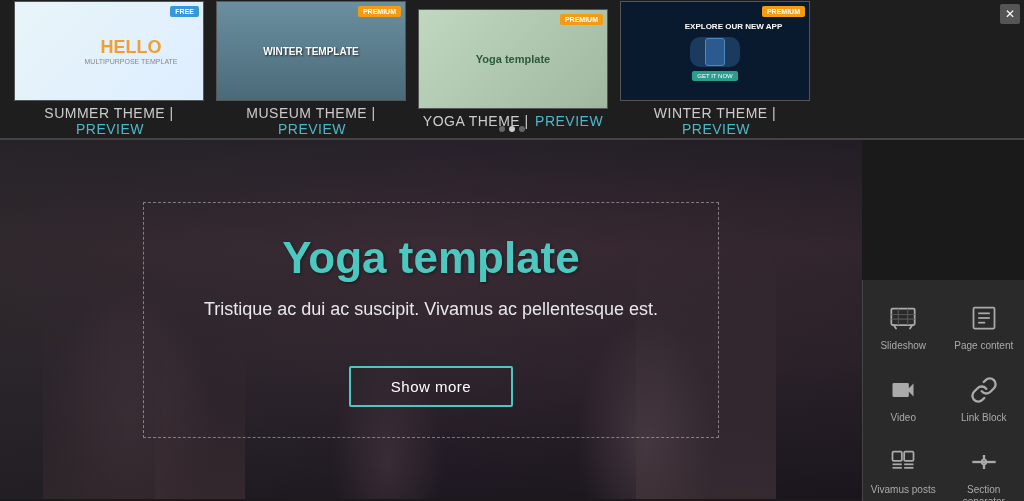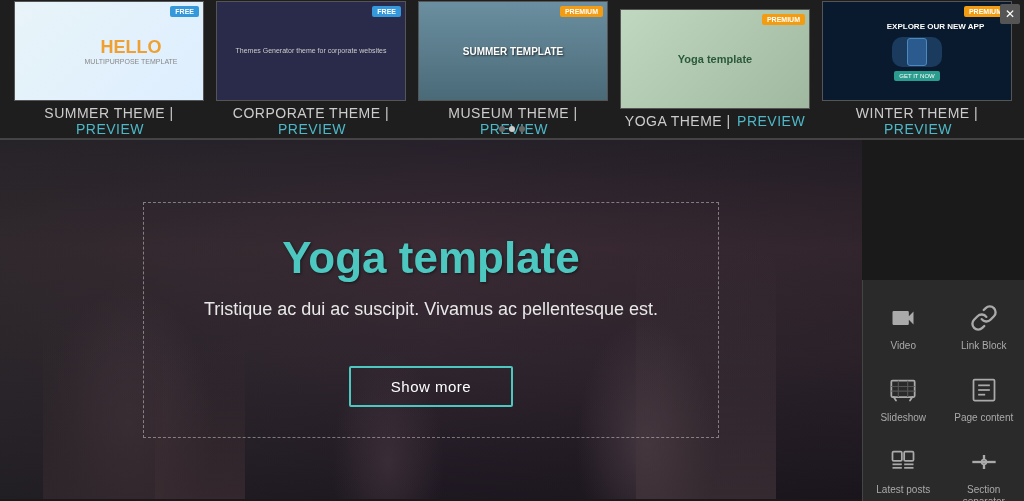--- a/index.html
+++ b/index.html
@@ -201,33 +201,24 @@
     <div class="theme-thumb summer-thumb">
       <div class="hello-text">HELLO</div>
       <div class="sub-text">MULTIPURPOSE TEMPLATE</div>
       <div class="badge badge-free">FREE</div>
     </div>
     <div class="theme-label">
       <span>SUMMER THEME</span> | <a class="preview-link">PREVIEW</a>
     </div>
   </div>
 
-  <div class="theme-item">
-    <div class="theme-thumb corporate-thumb">
-      <div class="corp-text">Themes Generator theme for corporate websites</div>
-      <div class="badge badge-free">FREE</div>
-    </div>
-    <div class="theme-label">
-      <span>CORPORATE THEME</span> | <a class="preview-link">PREVIEW</a>
-    </div>
-  </div>
 
   <div class="theme-item">
     <div class="theme-thumb museum-thumb">
-      <div class="museum-text">SUMMER TEMPLATE</div>
+      <div class="museum-text">WINTER TEMPLATE</div>
       <div class="badge badge-premium">PREMIUM</div>
     </div>
     <div class="theme-label">
       <span>MUSEUM THEME</span> | <a class="preview-link">PREVIEW</a>
     </div>
   </div>
 
   <div class="theme-item">
     <div class="theme-thumb yoga-thumb">
       <div class="yoga-text">Yoga template</div>
@@ -280,73 +271,73 @@
       </div>
     </div>
   </div>
 
   <div id="sidebar">
 
     <div class="sidebar-row">
       <div class="sidebar-half">
         <div class="sidebar-icon">
           <svg width="28" height="28" viewBox="0 0 24 24" xmlns="http://www.w3.org/2000/svg">
-            <path d="M17 10.5V7a1 1 0 0 0-1-1H4a1 1 0 0 0-1 1v10a1 1 0 0 0 1 1h12a1 1 0 0 0 1-1v-3.5l4 4v-11l-4 4z" fill="#aaa"></path>
-          </svg>
-        </div>
-        <div class="sidebar-label">Video</div>
-      </div>
-      <div class="sidebar-half">
-        <div class="sidebar-icon">
-          <svg width="28" height="28" viewBox="0 0 24 24" xmlns="http://www.w3.org/2000/svg">
-            <path d="M10 13a5 5 0 0 0 7.54.54l3-3a5 5 0 0 0-7.07-7.07l-1.72 1.71" stroke="#aaa" stroke-width="2" fill="none" stroke-linecap="round"></path>
-            <path d="M14 11a5 5 0 0 0-7.54-.54l-3 3a5 5 0 0 0 7.07 7.07l1.71-1.71" stroke="#aaa" stroke-width="2" fill="none" stroke-linecap="round"></path>
-          </svg>
-        </div>
-        <div class="sidebar-label">Link Block</div>
-      </div>
-    </div>
-
-    <div class="sidebar-row">
-      <div class="sidebar-half">
-        <div class="sidebar-icon">
-          <svg width="28" height="28" viewBox="0 0 24 24" xmlns="http://www.w3.org/2000/svg">
             <rect x="2" y="4" width="20" height="14" rx="1" stroke="#aaa" stroke-width="1.5" fill="none"></rect>
             <path d="M8 4v14M16 4v14M2 9h20M2 13h20" stroke="#555" stroke-width="1"></path>
             <path d="M4 18l2 3M20 18l-2 3" stroke="#aaa" stroke-width="1.5" stroke-linecap="round"></path>
           </svg>
         </div>
         <div class="sidebar-label">Slideshow</div>
       </div>
       <div class="sidebar-half">
         <div class="sidebar-icon">
           <svg width="28" height="28" viewBox="0 0 24 24" xmlns="http://www.w3.org/2000/svg">
             <rect x="3" y="3" width="18" height="18" rx="1" stroke="#aaa" stroke-width="1.5" fill="none"></rect>
             <line x1="7" y1="8" x2="17" y2="8" stroke="#aaa" stroke-width="1.5"></line>
             <line x1="7" y1="12" x2="17" y2="12" stroke="#aaa" stroke-width="1.5"></line>
             <line x1="7" y1="16" x2="13" y2="16" stroke="#aaa" stroke-width="1.5"></line>
           </svg>
         </div>
         <div class="sidebar-label">Page content</div>
+      </div>
+    </div>
+
+    <div class="sidebar-row">
+      <div class="sidebar-half">
+        <div class="sidebar-icon">
+          <svg width="28" height="28" viewBox="0 0 24 24" xmlns="http://www.w3.org/2000/svg">
+            <path d="M17 10.5V7a1 1 0 0 0-1-1H4a1 1 0 0 0-1 1v10a1 1 0 0 0 1 1h12a1 1 0 0 0 1-1v-3.5l4 4v-11l-4 4z" fill="#aaa"></path>
+          </svg>
+        </div>
+        <div class="sidebar-label">Video</div>
+      </div>
+      <div class="sidebar-half">
+        <div class="sidebar-icon">
+          <svg width="28" height="28" viewBox="0 0 24 24" xmlns="http://www.w3.org/2000/svg">
+            <path d="M10 13a5 5 0 0 0 7.54.54l3-3a5 5 0 0 0-7.07-7.07l-1.72 1.71" stroke="#aaa" stroke-width="2" fill="none" stroke-linecap="round"></path>
+            <path d="M14 11a5 5 0 0 0-7.54-.54l-3 3a5 5 0 0 0 7.07 7.07l1.71-1.71" stroke="#aaa" stroke-width="2" fill="none" stroke-linecap="round"></path>
+          </svg>
+        </div>
+        <div class="sidebar-label">Link Block</div>
       </div>
     </div>
 
     <div class="sidebar-row">
       <div class="sidebar-half">
         <div class="sidebar-icon">
           <svg width="28" height="28" viewBox="0 0 24 24" xmlns="http://www.w3.org/2000/svg">
             <rect x="3" y="3" width="8" height="8" rx="1" stroke="#aaa" stroke-width="1.5" fill="none"></rect>
             <rect x="13" y="3" width="8" height="8" rx="1" stroke="#aaa" stroke-width="1.5" fill="none"></rect>
             <line x1="3" y1="14" x2="11" y2="14" stroke="#aaa" stroke-width="1.5"></line>
             <line x1="3" y1="17" x2="11" y2="17" stroke="#aaa" stroke-width="1.5"></line>
             <line x1="13" y1="14" x2="21" y2="14" stroke="#aaa" stroke-width="1.5"></line>
             <line x1="13" y1="17" x2="21" y2="17" stroke="#aaa" stroke-width="1.5"></line>
           </svg>
         </div>
-        <div class="sidebar-label">Latest posts</div>
+        <div class="sidebar-label">Vivamus posts</div>
       </div>
       <div class="sidebar-half">
         <div class="sidebar-icon">
           <svg width="28" height="28" viewBox="0 0 24 24" xmlns="http://www.w3.org/2000/svg">
             <line x1="2" y1="12" x2="22" y2="12" stroke="#aaa" stroke-width="2"></line>
             <line x1="12" y1="6" x2="12" y2="10" stroke="#aaa" stroke-width="2"></line>
             <line x1="12" y1="14" x2="12" y2="18" stroke="#aaa" stroke-width="2"></line>
             <circle cx="12" cy="12" r="2" fill="none" stroke="#aaa" stroke-width="1.5"></circle>
           </svg>
         </div>

